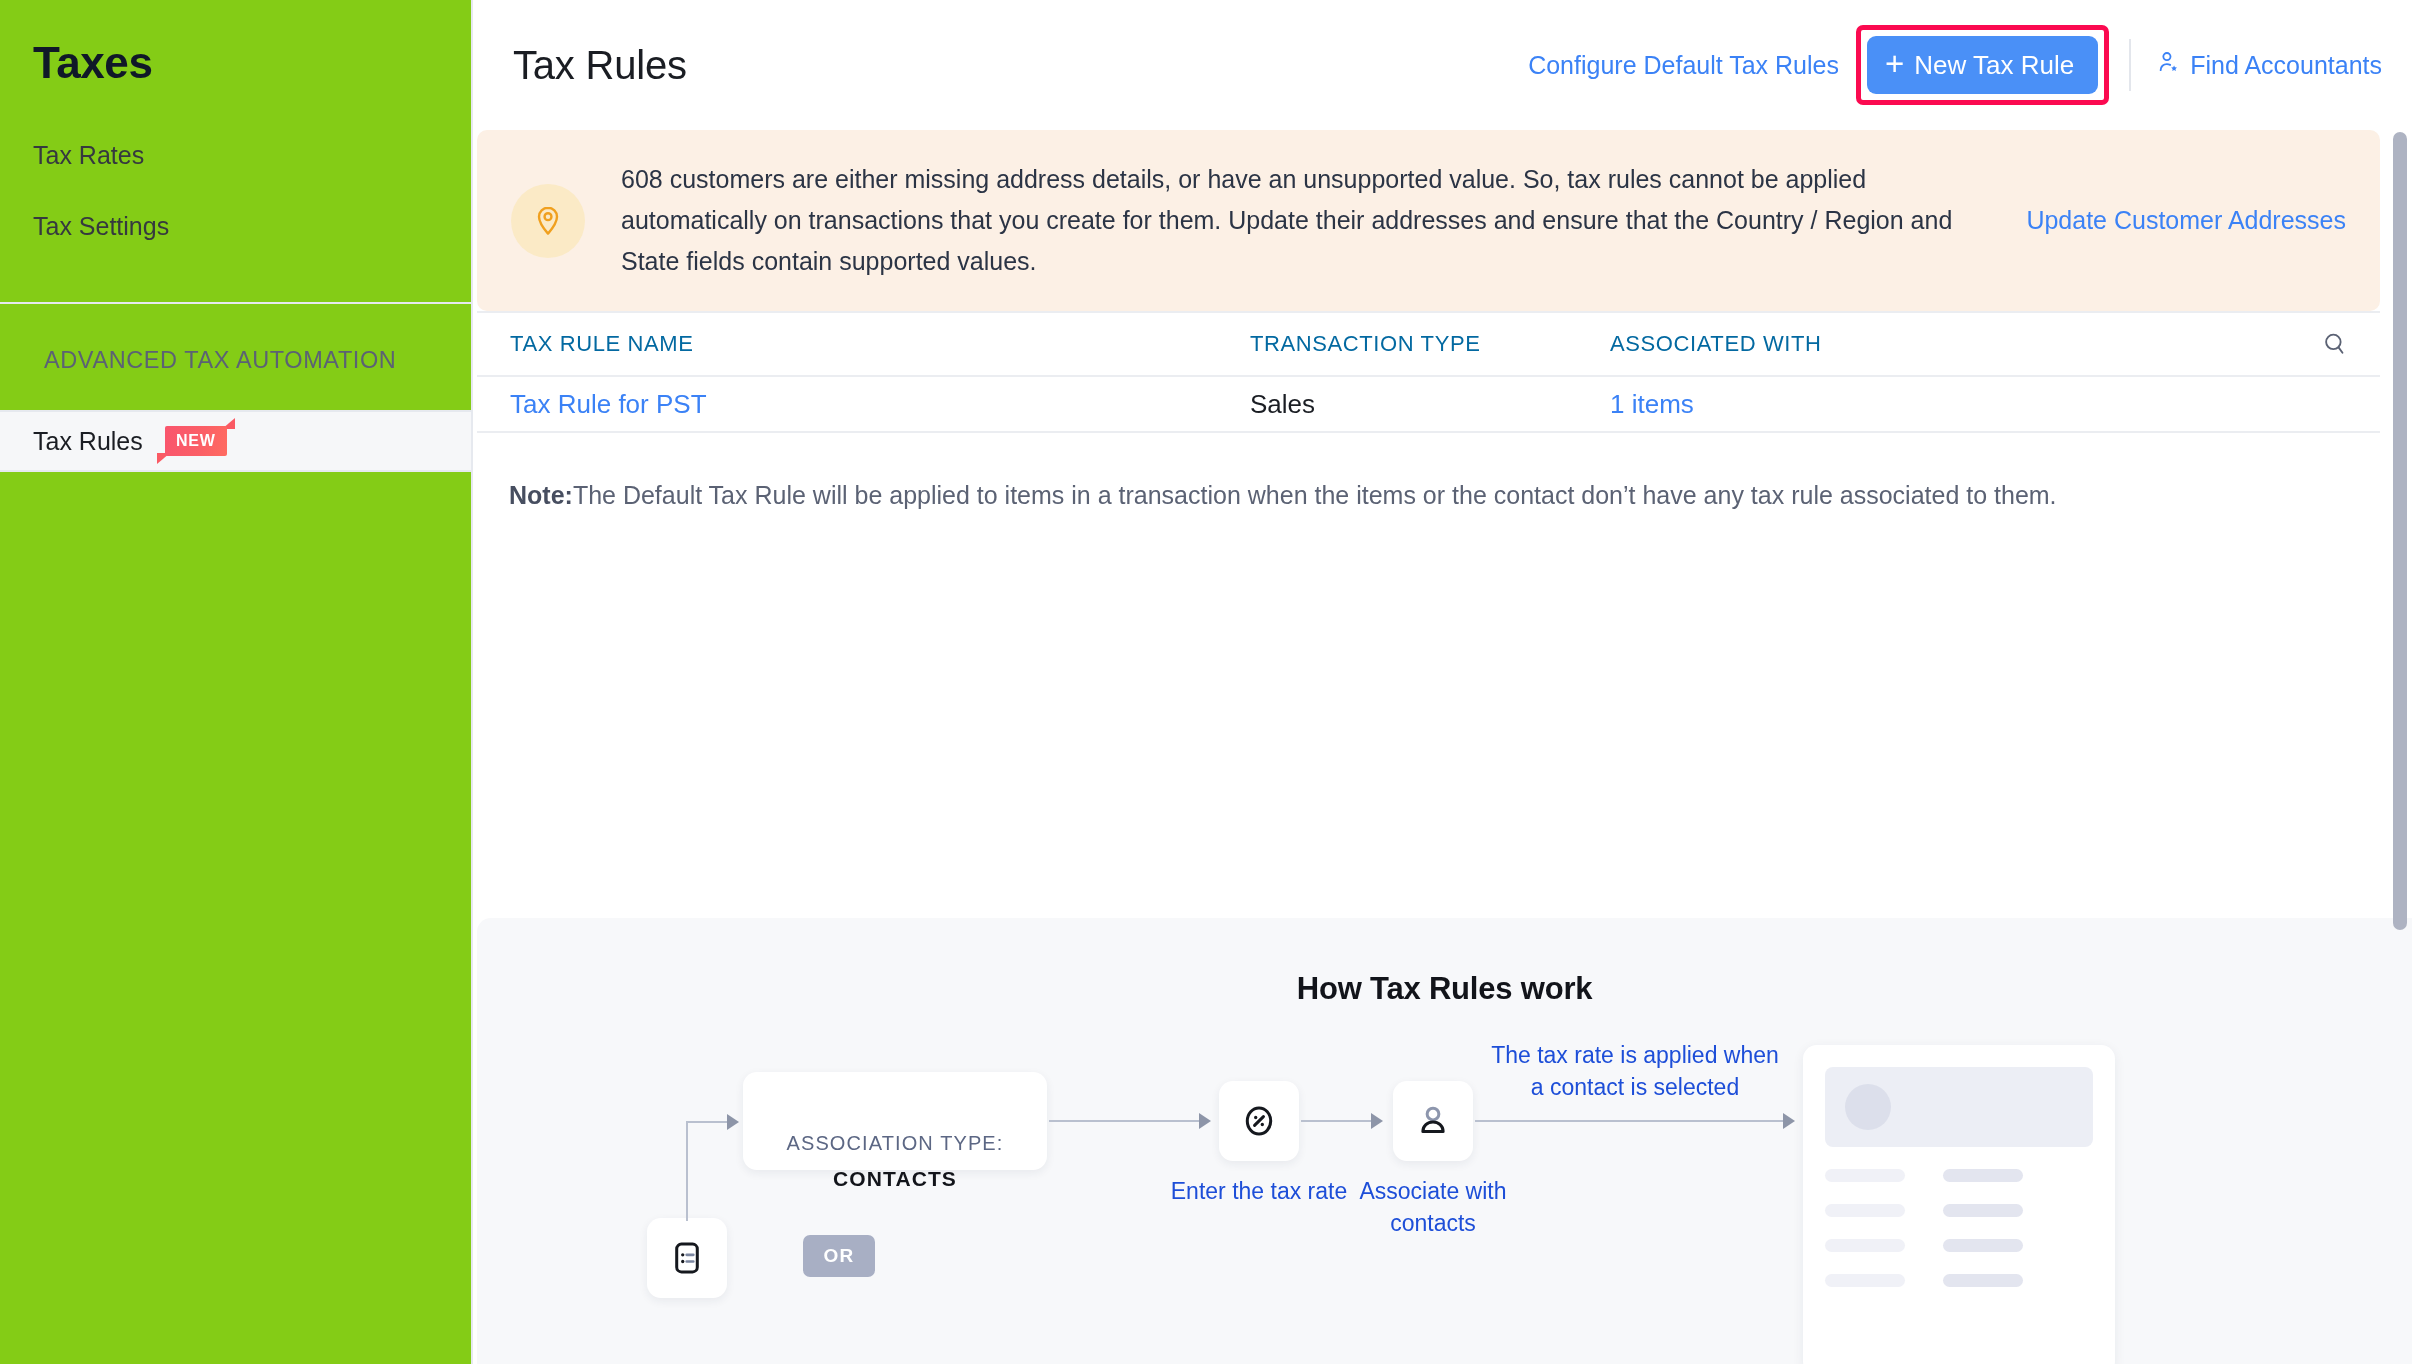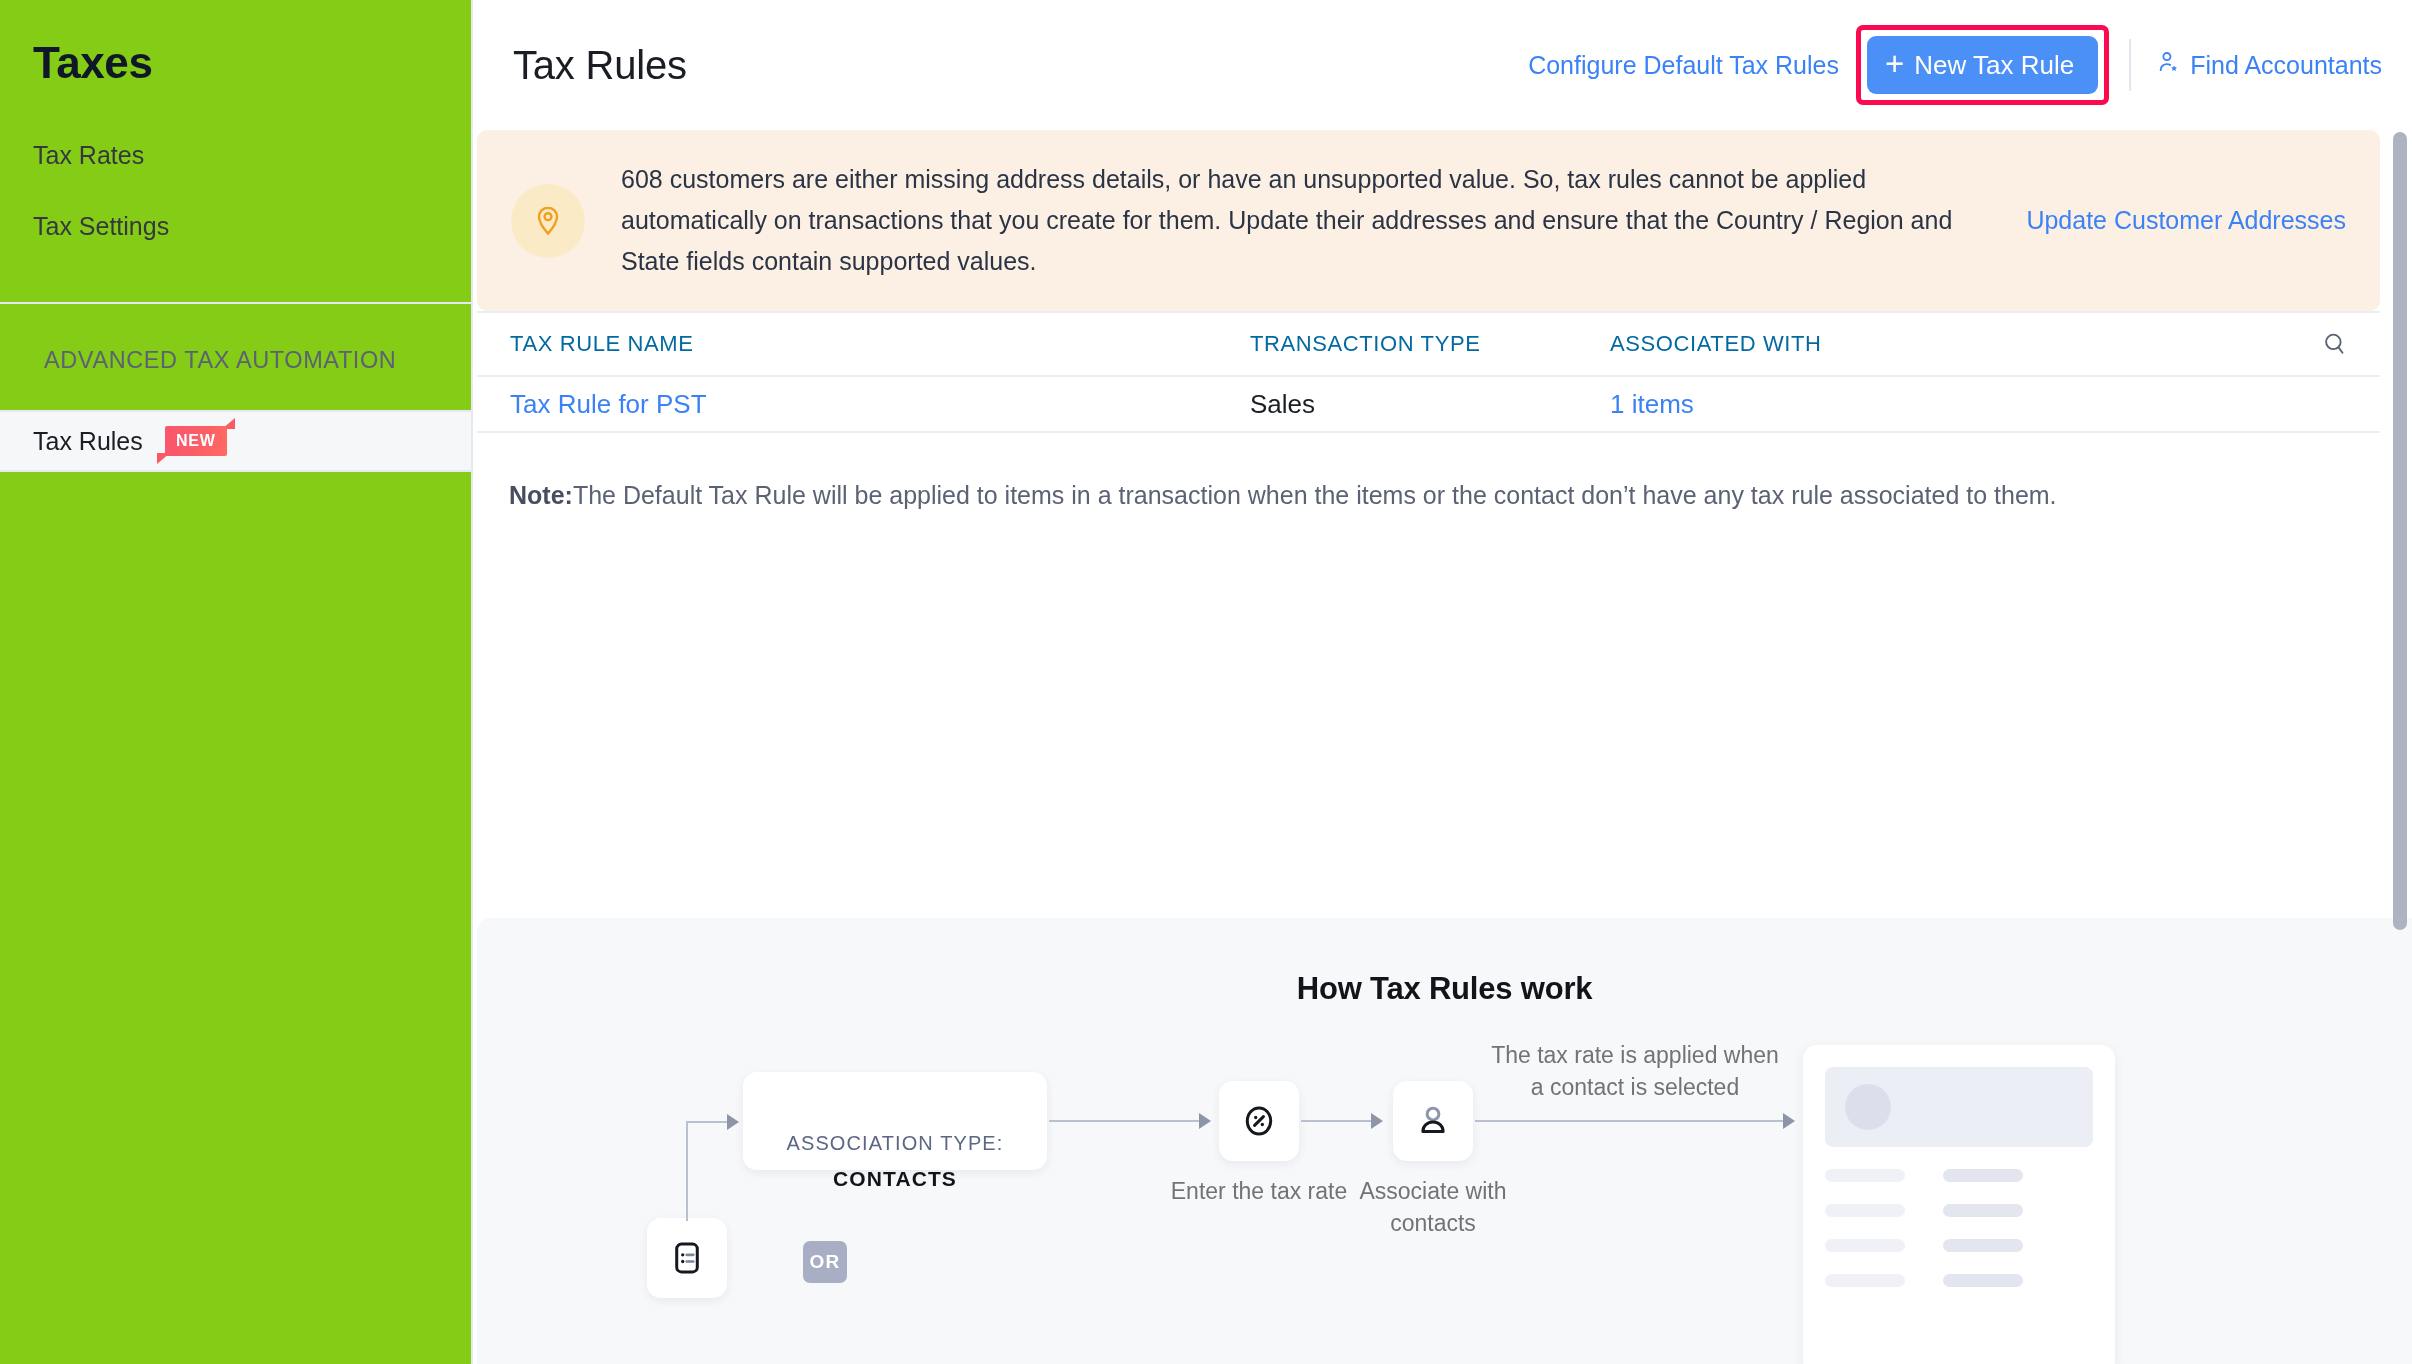--- a/index.html
+++ b/index.html
@@ -292,21 +292,21 @@
     border-radius: 14px;
     box-shadow: 0 3px 10px rgba(30,40,70,0.07);
     display: flex;
     align-items: center;
     justify-content: center;
   }
   .node-caption {
     position: absolute;
     text-align: center;
     font-size: 23px;
-    color: #737373;
+    color: #1d4ed8;
     line-height: 32px;
   }
   .flow-line { position: absolute; background: #b9c0cf; }
   .arrow-head {
     position: absolute;
     width: 0; height: 0;
     border-top: 8px solid transparent;
     border-bottom: 8px solid transparent;
     border-left: 12px solid #8d95a8;
   }
@@ -499,21 +499,21 @@
 
         <div class="flow-line" style="left:209px; top:78px; width:2px; height:100px;"></div>
         <div class="flow-line" style="left:209px; top:78px; width:44px; height:2px;"></div>
         <div class="arrow-head" style="left:250px; top:71px;"></div>
 
         <div id="assoc-box" style="left:266px; top:29px; width:304px; height:98px;">
           <div id="assoc-label">ASSOCIATION TYPE:</div>
           <div id="assoc-value">CONTACTS</div>
         </div>
 
-        <div id="or-badge" style="left:326px; top:198px; width:44px; height:42px;">OR</div>
+        <div id="or-badge" style="left:326px; top:192px; width:72px; height:42px;">OR</div>
 
         <div class="flow-line" style="left:572px; top:77px; width:152px; height:2px;"></div>
         <div class="arrow-head" style="left:722px; top:70px;"></div>
 
         <div class="node-card" style="left:742px; top:38px; width:80px; height:80px;">
           <svg width="38" height="38" viewBox="0 0 24 24" fill="none">
             <ellipse cx="12" cy="12" rx="7.4" ry="8.2" stroke="#15181e" stroke-width="1.9"></ellipse>
             <path d="M14.8 9.2l-5.6 5.6" stroke="#15181e" stroke-width="1.9" stroke-linecap="round"></path>
             <circle cx="9.9" cy="9.8" r="1.05" fill="#15181e"></circle>
             <circle cx="14.1" cy="14.2" r="1.05" fill="#15181e"></circle>

